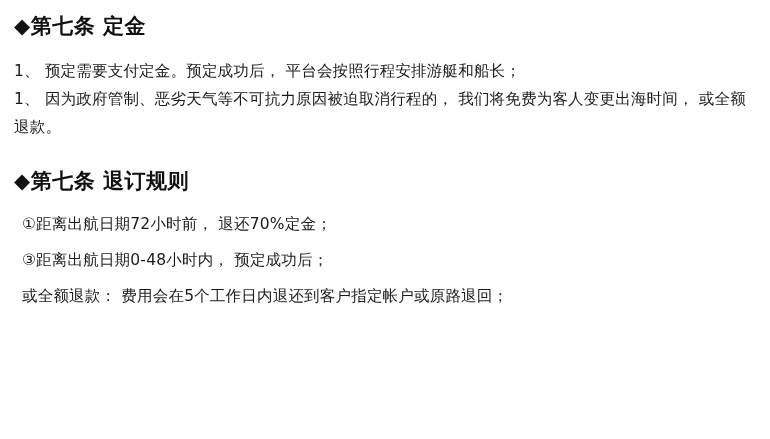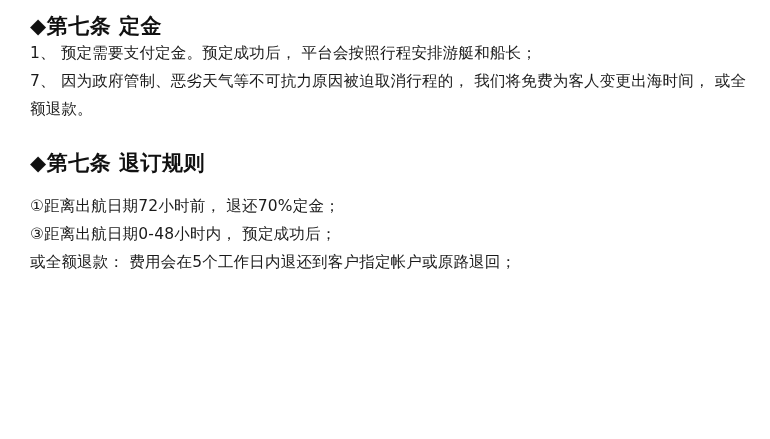--- a/index.html
+++ b/index.html
@@ -11,21 +11,21 @@
     height: 439px;
     background: #ffffff;
     font-family: "DejaVu Sans", "Liberation Sans", sans-serif;
     color: #1a1a1a;
     overflow: hidden;
   }
   .page {
     width: 770px;
     height: 439px;
     box-sizing: border-box;
-    padding: 12px 14px 0 30px;
+    padding: 12px 14px 0 14px;
     position: relative;
   }
   .section {
     margin: 0;
   }
   .section-heading {
     display: flex;
     align-items: baseline;
     font-size: 21px;
     font-weight: bold;
@@ -45,27 +45,27 @@
   }
   .para {
     margin: 0;
   }
   .list {
     margin: 0;
     padding: 0;
     list-style: none;
   }
   .list li {
-    margin: 0;
+    margin: 8px;
     font-size: 15.5px;
     line-height: 1.78;
     letter-spacing: 0.2px;
   }
   .sec1-body {
-    margin-top: 0;
+    margin-top: 18px;
   }
   .sec2 {
     margin-top: 26px;
   }
   .sec2-body {
     margin-top: 16px;
   }
   .indent-cont {
     text-indent: 0;
   }
@@ -76,21 +76,21 @@
 <div class="page">
 
   <div class="section sec1">
     <h2 class="section-heading">
       <span class="heading-text">◆第七条</span>
       <span class="gap">&nbsp;</span>
       <span class="heading-text">定金</span>
     </h2>
     <div class="body-text sec1-body">
       <p class="para">1、 预定需要支付定金。预定成功后， 平台会按照行程安排游艇和船长；</p>
-      <p class="para indent-cont">7、 因为政府管制、恶劣天气等不可抗力原因被迫取消行程的， 我们将免费为客人变更出海时间， 或全额退款。</p>
+      <p class="para indent-cont">1、 因为政府管制、恶劣天气等不可抗力原因被迫取消行程的， 我们将免费为客人变更出海时间， 或全额退款。</p>
     </div>
   </div>
 
   <div class="section sec2">
     <h2 class="section-heading">
       <span class="heading-text">◆第七条</span>
       <span class="gap">&nbsp;</span>
       <span class="heading-text">退订规则</span>
     </h2>
     <div class="body-text sec2-body">

